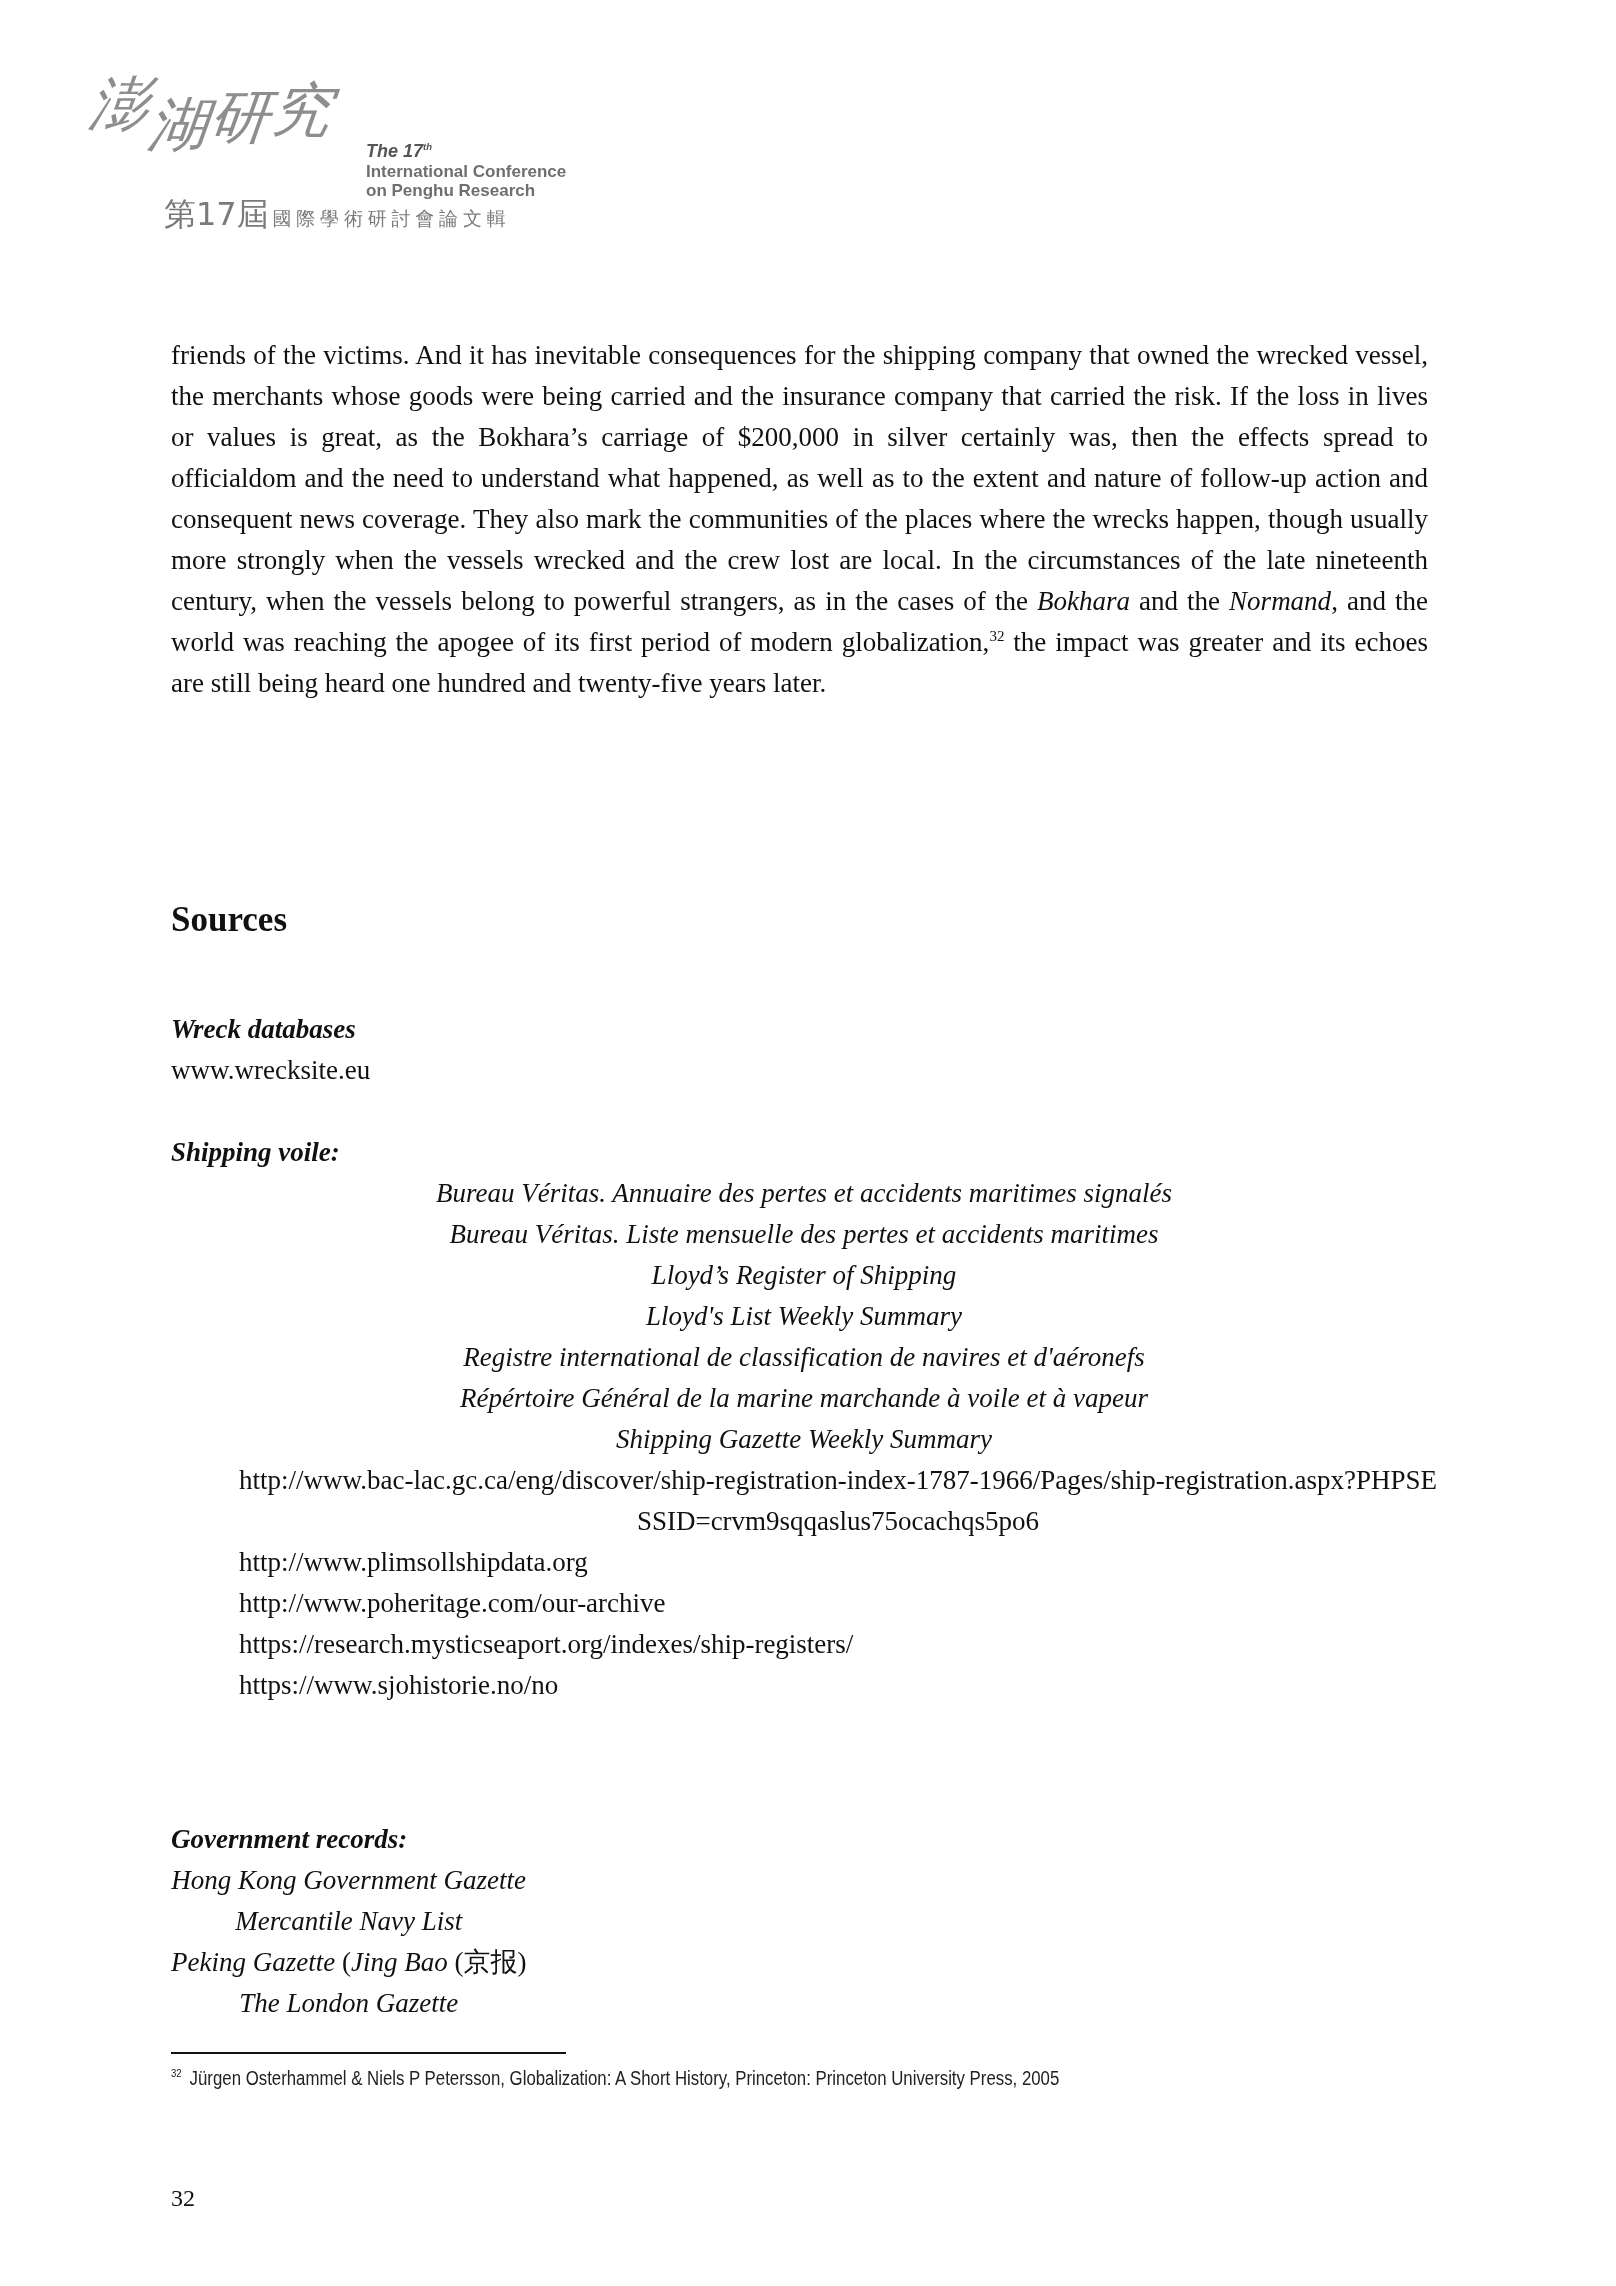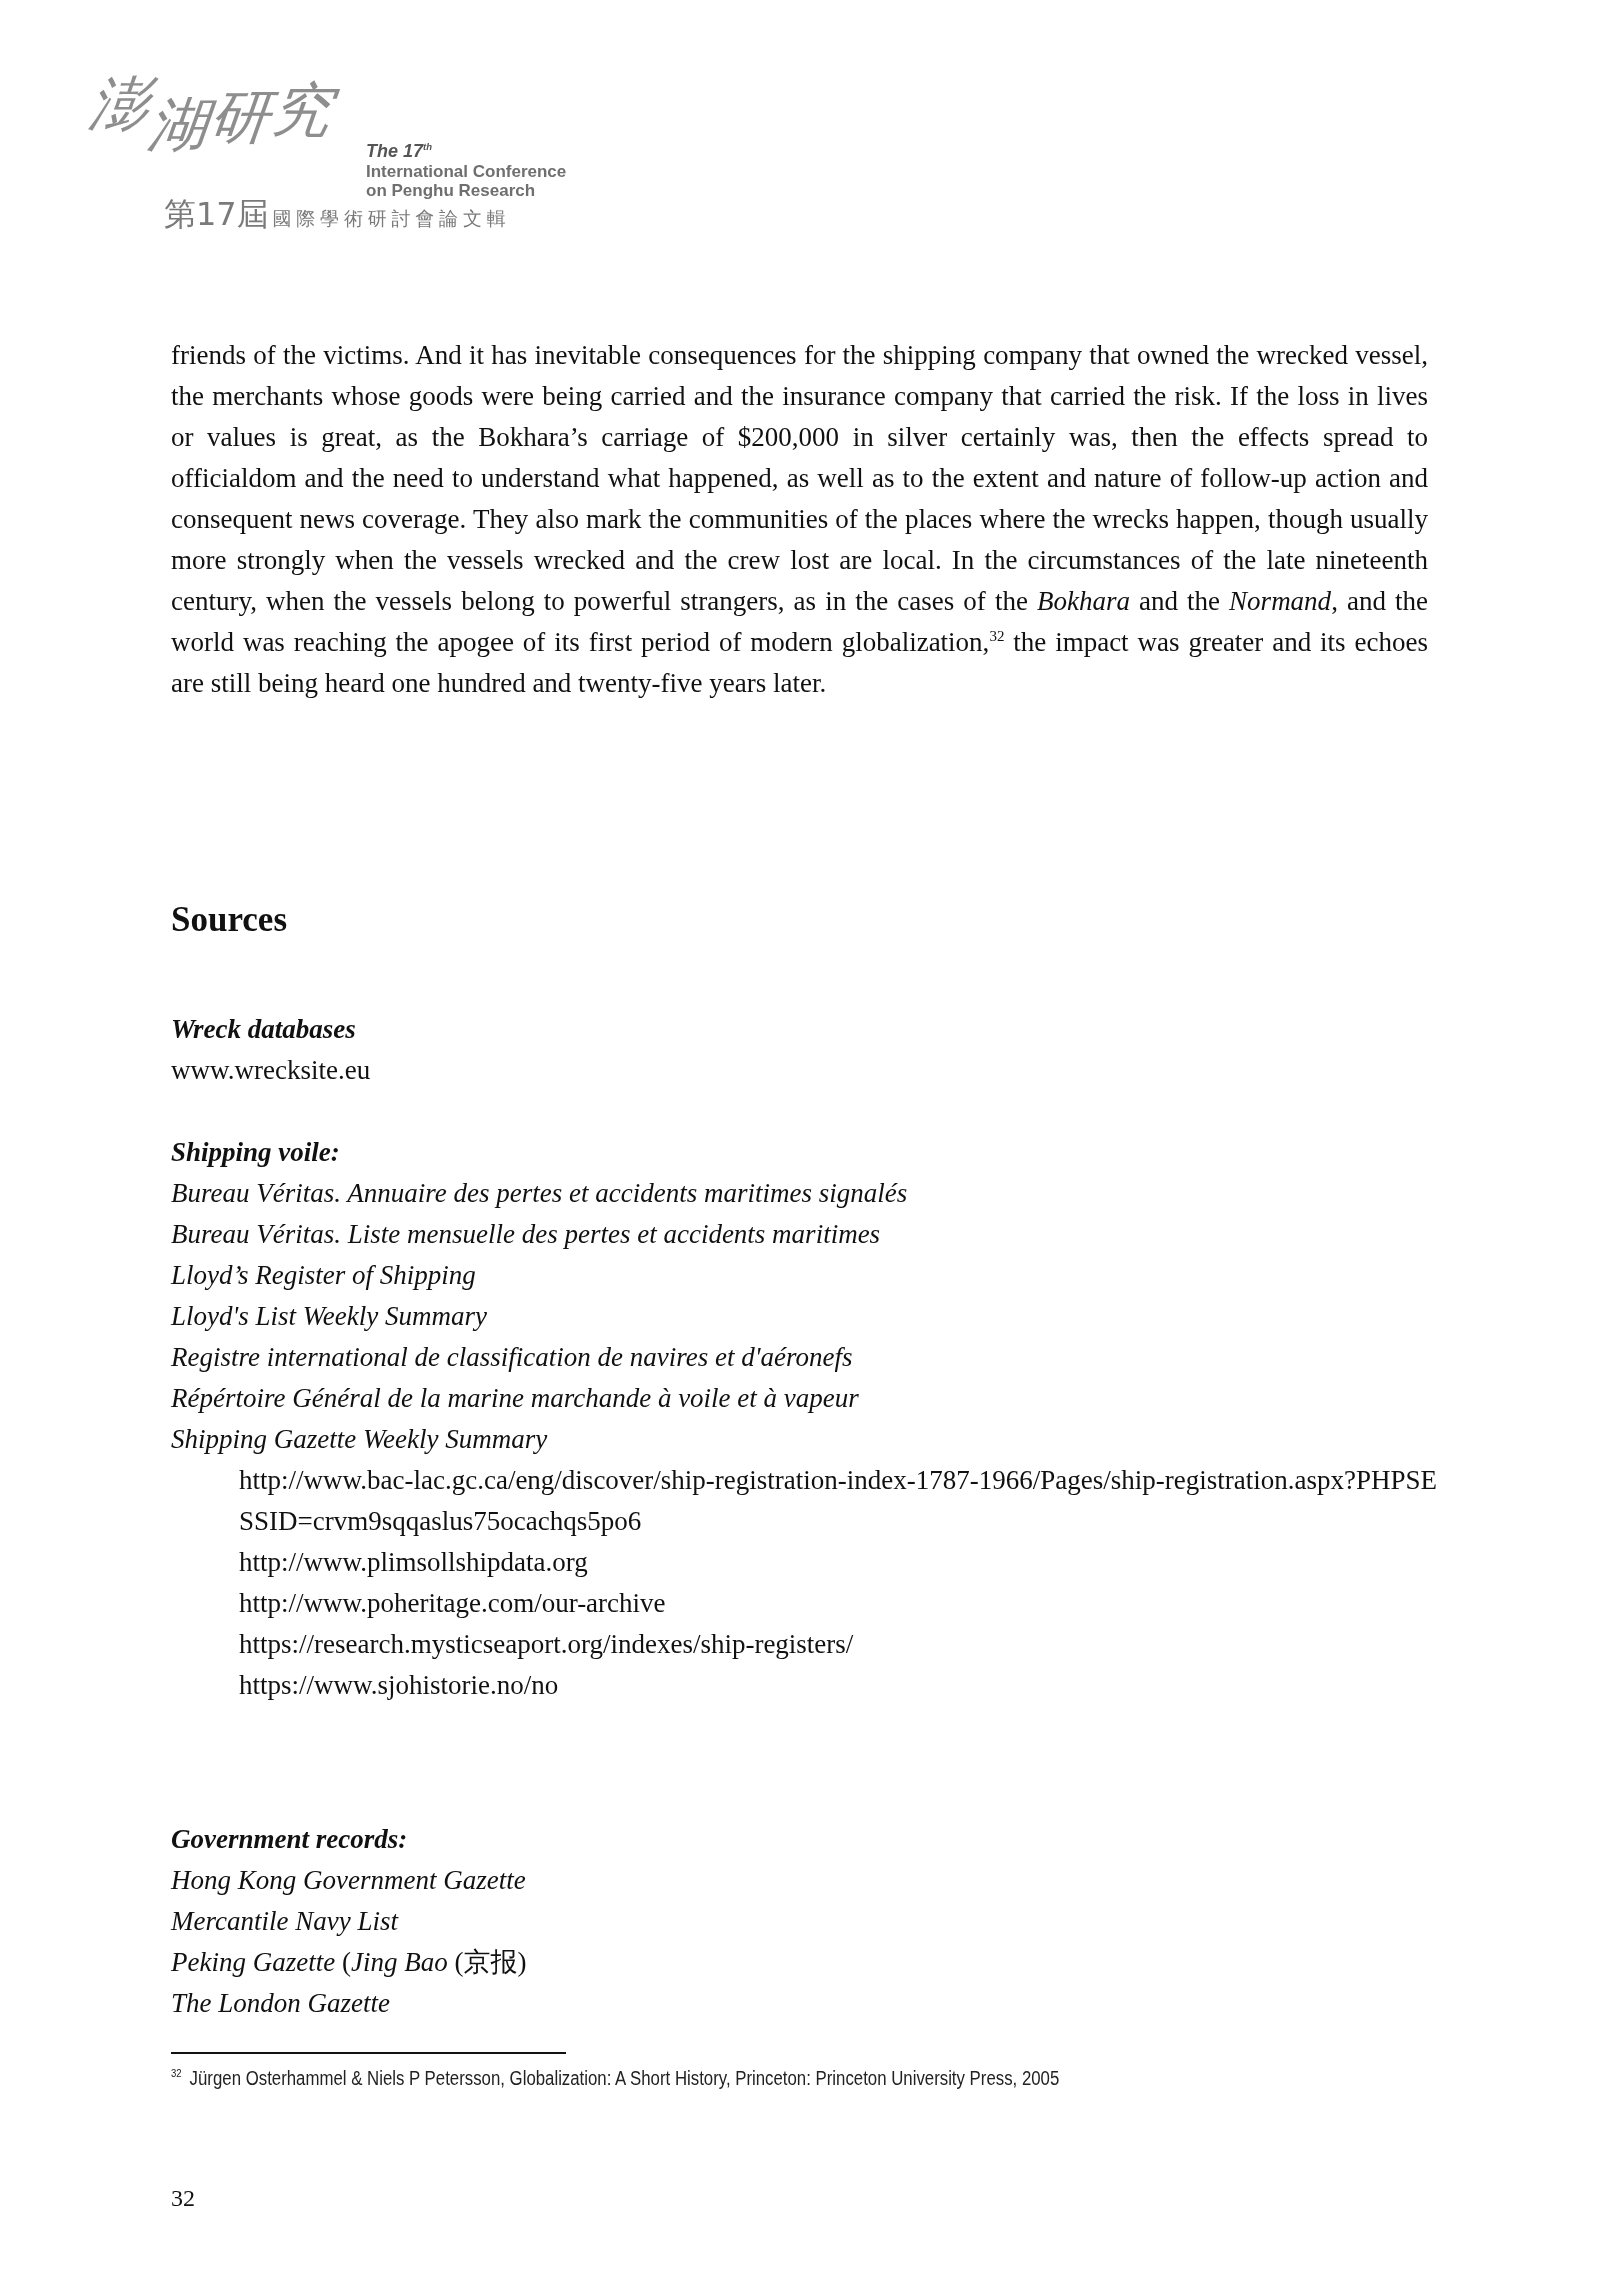--- a/index.html
+++ b/index.html
@@ -22,23 +22,23 @@
     .logo-cn .small { font-size: 19px; letter-spacing: 4.8px; margin-left: 3.8px; }
 
     
     .content { position: absolute; left: 171px; top: 335px; width: 1257px; }
     .para { font-size: 27px; line-height: 41px; text-align: justify; margin: 0; }
     .para sup { font-size: 15px; line-height: 0; vertical-align: super; }
     .heading { position: absolute; left: 171px; top: 900px; font-size: 35px; font-weight: bold; margin: 0; }
     .section { position: absolute; left: 171px; font-size: 27px; line-height: 41px; }
     .sec-title { font-weight: bold; font-style: italic; display: block; }
     .item { display: block; white-space: nowrap; }
-    .it { font-style: italic; }
+    .it { font-style: italic; text-align: center; }
     .url { display: block; padding-left: 68px; white-space: nowrap; }
-    .url-wrap { display: block; padding-left: 68px; width: 1198px; white-space: normal; word-break: break-all; }
+    .url-wrap { display: block; padding-left: 68px; width: 1198px; white-space: normal; word-break: break-all; text-align: center; }
 
     
     .fn-rule { position: absolute; left: 171px; top: 2052px; width: 395px; height: 1.9px; background: #111; }
     .footnote { position: absolute; left: 171px; top: 2067px; font-family: "Liberation Sans", "DejaVu Sans", sans-serif; font-size: 20px; color: #222; transform: scaleX(0.84); transform-origin: left center; white-space: nowrap; }
     .footnote sup { font-size: 11.4px; margin-right: 9.5px; }
 
     .page-num { position: absolute; left: 171px; top: 2185px; font-size: 24px; }
   </style>
 </head>
 <body>

